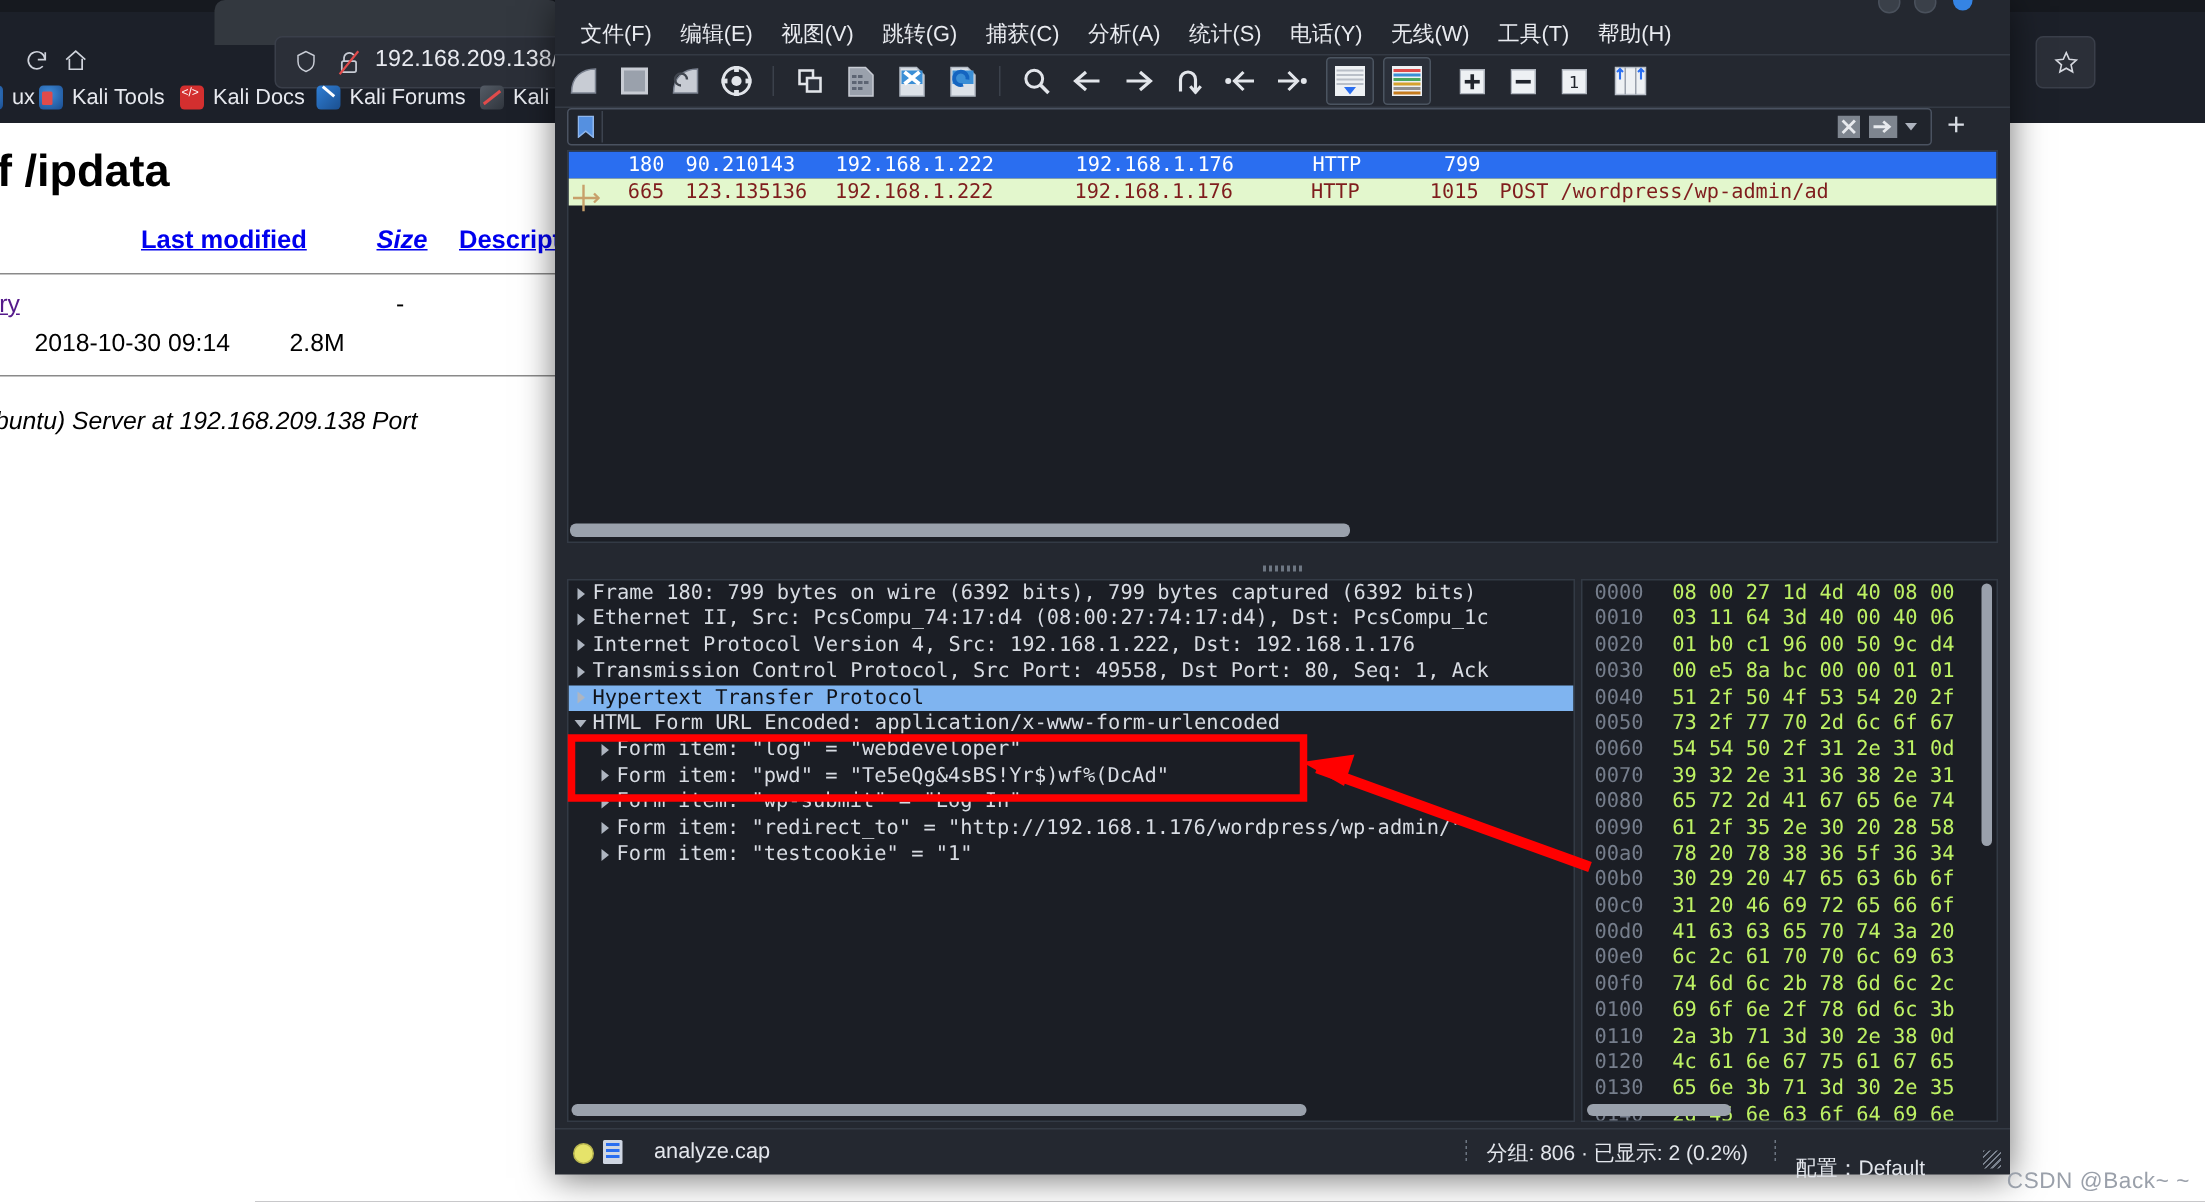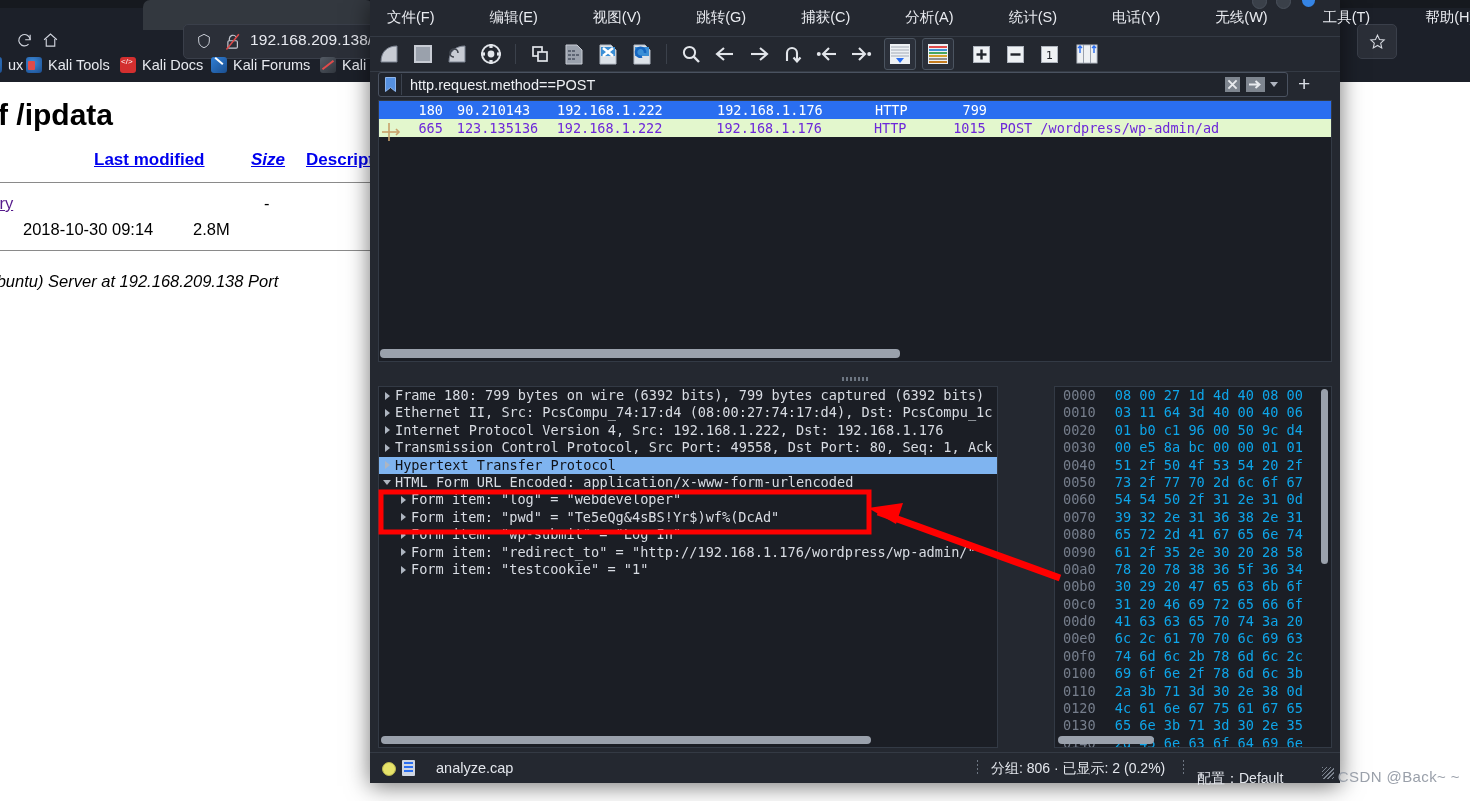--- a/index.html
+++ b/index.html
@@ -60,21 +60,21 @@
     background:#242830;
     box-shadow:0 3px 22px rgba(0,0,0,.55);
     font-family:"Liberation Sans", sans-serif;
   }
   .ws-titlebar{position:absolute;left:0;top:0;width:970px;height:8px;background:#242830;}
   .wc{position:absolute;top:-6px;width:13px;height:13px;border-radius:50%;}
   .wc-min{right:73px;background:#3a4049;border:1px solid #4a515c;}
   .wc-max{right:49px;background:#3a4049;border:1px solid #4a515c;}
   .wc-close{right:25px;background:#3584e4;}
 
-  .ws-menubar{position:absolute;left:0;top:8px;width:970px;height:28px;display:flex;align-items:flex-start;padding-left:17px;box-sizing:border-box;gap:36px;}
+  .ws-menubar{position:absolute;left:0;top:8px;width:970px;height:28px;display:flex;align-items:center;padding-left:17px;box-sizing:border-box;}
   .mi{font-size:14.5px;color:#e9ebf0;margin-right:19px;white-space:nowrap;cursor:default;}
 
   .ws-toolbar{position:absolute;left:0;top:36px;width:970px;height:34px;border-top:1px solid #343a44;border-bottom:1px solid #343a44;display:flex;align-items:center;}
   .tb{width:30px;height:30px;margin-left:4px;display:flex;align-items:center;justify-content:center;position:relative;}
   .tb-sep{width:1px;height:20px;background:#3b414b;margin:0 5px 0 9px;}
   .tb svg{display:block;}
   .tb-frame{border:1px solid #4b5460;border-radius:3px;background:#2b303a;}
 
   .ws-filterbar{position:absolute;left:0;top:70px;width:970px;height:28px;display:flex;align-items:center;}
   .fb-box{position:absolute;left:8px;top:2px;width:908px;height:23px;background:#20242c;border:1px solid #4a5260;border-radius:3px;display:flex;align-items:center;}
@@ -87,66 +87,66 @@
 
   
   .pl{position:absolute;left:8px;top:100px;width:954px;height:262px;background:#1b1e25;border:1px solid #333a45;box-sizing:border-box;overflow:hidden;}
   .pl-head{display:flex;height:21px;background:#272c35;border-bottom:1px solid #39404b;font-size:14px;color:#eceef2;align-items:center;}
   .pl-head > div{padding-left:6px;box-sizing:border-box;border-right:1px solid #39404b;height:21px;line-height:21px;overflow:hidden;white-space:nowrap;}
   .c-no{width:72px;} .c-time{width:100px;} .c-src{width:160px;} .c-dst{width:158px;}
   .c-proto{width:70px;} .c-len{width:56px;} .c-info{width:338px;border-right:none !important;}
   .pl-row{display:flex;height:18px;font-family:"DejaVu Sans Mono", monospace;font-size:13.5px;align-items:center;}
   .pl-row > div{height:18px;line-height:18px;box-sizing:border-box;overflow:hidden;white-space:nowrap;}
   .row-sel{background:#2a6ef0;color:#ffffff;}
-  .row-green{background:#e3f7cd;color:#6d28d9;}
+  .row-green{background:#e3f7cd;color:#7f1d1d;}
   .num{text-align:right;padding-right:8px;}
   .pad{padding-left:6px;}
   .sel-marker{position:absolute;left:1px;top:22px;width:22px;height:18px;}
   .pl-hscroll{position:absolute;left:1px;bottom:3px;width:952px;height:9px;}
   .pl-hscroll i{position:absolute;left:0;top:0;width:520px;height:9px;background:#9aa1ac;border-radius:4px;display:block;}
 
   
   .splitter{position:absolute;left:8px;top:374px;width:954px;height:10px;display:flex;align-items:center;justify-content:center;}
   .splitter i{width:26px;height:4px;background:repeating-linear-gradient(90deg,#6d7682 0 2px,transparent 2px 4px);display:block;}
 
   
-  .pd{position:absolute;left:8px;top:386px;width:620px;height:362px;background:#1b1e25;border:1px solid #333a45;box-sizing:border-box;overflow:hidden;}
+  .pd{position:absolute;left:8px;top:386px;width:672px;height:362px;background:#1b1e25;border:1px solid #333a45;box-sizing:border-box;overflow:hidden;}
   .pd-line{height:17.4px;line-height:17.4px;font-family:"DejaVu Sans Mono", monospace;font-size:13.6px;color:#d8dce3;white-space:nowrap;display:flex;align-items:center;}
   .pd-line.hl{background:#7fb4f0;color:#101218;}
   .tri{width:16px;flex:none;display:flex;align-items:center;justify-content:center;}
   .tri i{display:block;width:0;height:0;border-top:4px solid transparent;border-bottom:4px solid transparent;border-left:5px solid #aeb5c0;}
   .tri.open i{border-left:4px solid transparent;border-right:4px solid transparent;border-top:5px solid #aeb5c0;border-bottom:none;}
   .ind{width:16px;flex:none;}
   .pd-hscroll{position:absolute;left:2px;bottom:3px;width:668px;height:8px;}
   .pd-hscroll i{position:absolute;left:0;top:0;width:490px;height:8px;background:#9aa1ac;border-radius:4px;display:block;}
 
   .pb{position:absolute;left:684px;top:386px;width:278px;height:362px;background:#1b1e25;border:1px solid #333a45;box-sizing:border-box;overflow:hidden;}
   .pb-line{height:17.4px;line-height:17.4px;font-family:"DejaVu Sans Mono", monospace;font-size:13.6px;white-space:nowrap;padding-left:8px;}
   .pb-off{color:#767e8c;}
-  .pb-hex{color:#0ea5e9;margin-left:19px;}
+  .pb-hex{color:#bef264;margin-left:19px;}
   .pb-vscroll{position:absolute;right:3px;top:2px;width:7px;height:175px;background:#9aa1ac;border-radius:4px;}
   .pb-hscroll{position:absolute;left:3px;bottom:3px;width:272px;height:8px;}
   .pb-hscroll i{position:absolute;left:0;top:0;width:96px;height:8px;background:#9aa1ac;border-radius:4px;display:block;}
 
   
   .ws-status{position:absolute;left:0;top:752px;width:970px;height:31px;border-top:1px solid #343a44;display:flex;align-items:center;font-size:14px;color:#e3e6ec;}
   .st-bulb{position:absolute;left:12px;top:9px;width:12px;height:12px;border-radius:50%;background:#e6e36a;border:1px solid #b9b64f;}
   .st-doc{position:absolute;left:32px;top:7px;width:13px;height:16px;background:#cfd6e2;border-radius:1px;}
   .st-doc:after{content:"";position:absolute;left:2px;top:2px;width:9px;height:2px;background:#2a6ef0;box-shadow:0 4px 0 #2a6ef0,0 8px 0 #2a6ef0;}
   .st-file{position:absolute;left:66px;top:7px;font-size:14.5px;}
   .st-sep{position:absolute;top:7px;width:1px;height:16px;background:repeating-linear-gradient(180deg,#6d7682 0 2px,transparent 2px 4px);}
   .st-packets{position:absolute;left:990px;top:7px;font-size:14px;white-space:nowrap;}
   .st-profile{position:absolute;left:1215px;top:17px;font-size:14px;white-space:nowrap;}
   .st-grip{position:absolute;right:6px;bottom:5px;width:12px;height:12px;
     background:repeating-linear-gradient(135deg,#7a828e 0 1px,transparent 1px 3px);}
 
   
   #annot{position:absolute;left:0;top:0;width:1470px;height:801px;pointer-events:none;}
 
-  .watermark{position:absolute;right:10px;bottom:16px;font-size:15px;color:#9aa0aa;letter-spacing:.4px;margin-left:48px;}
+  .watermark{position:absolute;right:10px;bottom:5px;font-size:15px;color:#9aa0aa;letter-spacing:.4px;margin-left:48px;}
 </style>
 </head>
 <body>
 
 <div id="browser">
   <div class="br-chrome">
     <div class="br-tabstrip"></div>
     <div class="br-tab"></div>
 
     <div class="br-navbar">
@@ -415,21 +415,20 @@
     </div>
   </div>
 
   <div class="ws-filterbar">
     <div class="fb-box">
       <span class="fb-book">
         <svg width="11" height="15" viewBox="0 0 11 15">
             <path d="M0.5 0.5h10v14l-5-4-5 4z" fill="#5590e0" stroke="#8fb6ec"></path>
           </svg>
       </span>
-      <span class="fb-input" title="应用显示过滤器 … &lt;Ctrl-/&gt;">http.request.method==POST</span>
       <span class="fb-x">
         <svg width="15" height="15" viewBox="0 0 15 15">
             <rect x="0" y="0" width="15" height="15" fill="#7e858f"></rect>
             <path d="M3.4 3.4 11.6 11.6 M11.6 3.4 3.4 11.6" stroke="#e8eaee" stroke-width="1.9"></path>
           </svg>
       </span>
       <span class="fb-arrow">
         <svg width="19" height="15" viewBox="0 0 19 15">
             <rect x="0" y="0" width="19" height="15" fill="#7e858f"></rect>
             <path d="M3 7.5h9 M9.5 4 13.5 7.5 9.5 11" stroke="#e8eaee" stroke-width="1.9" fill="none"></path>

